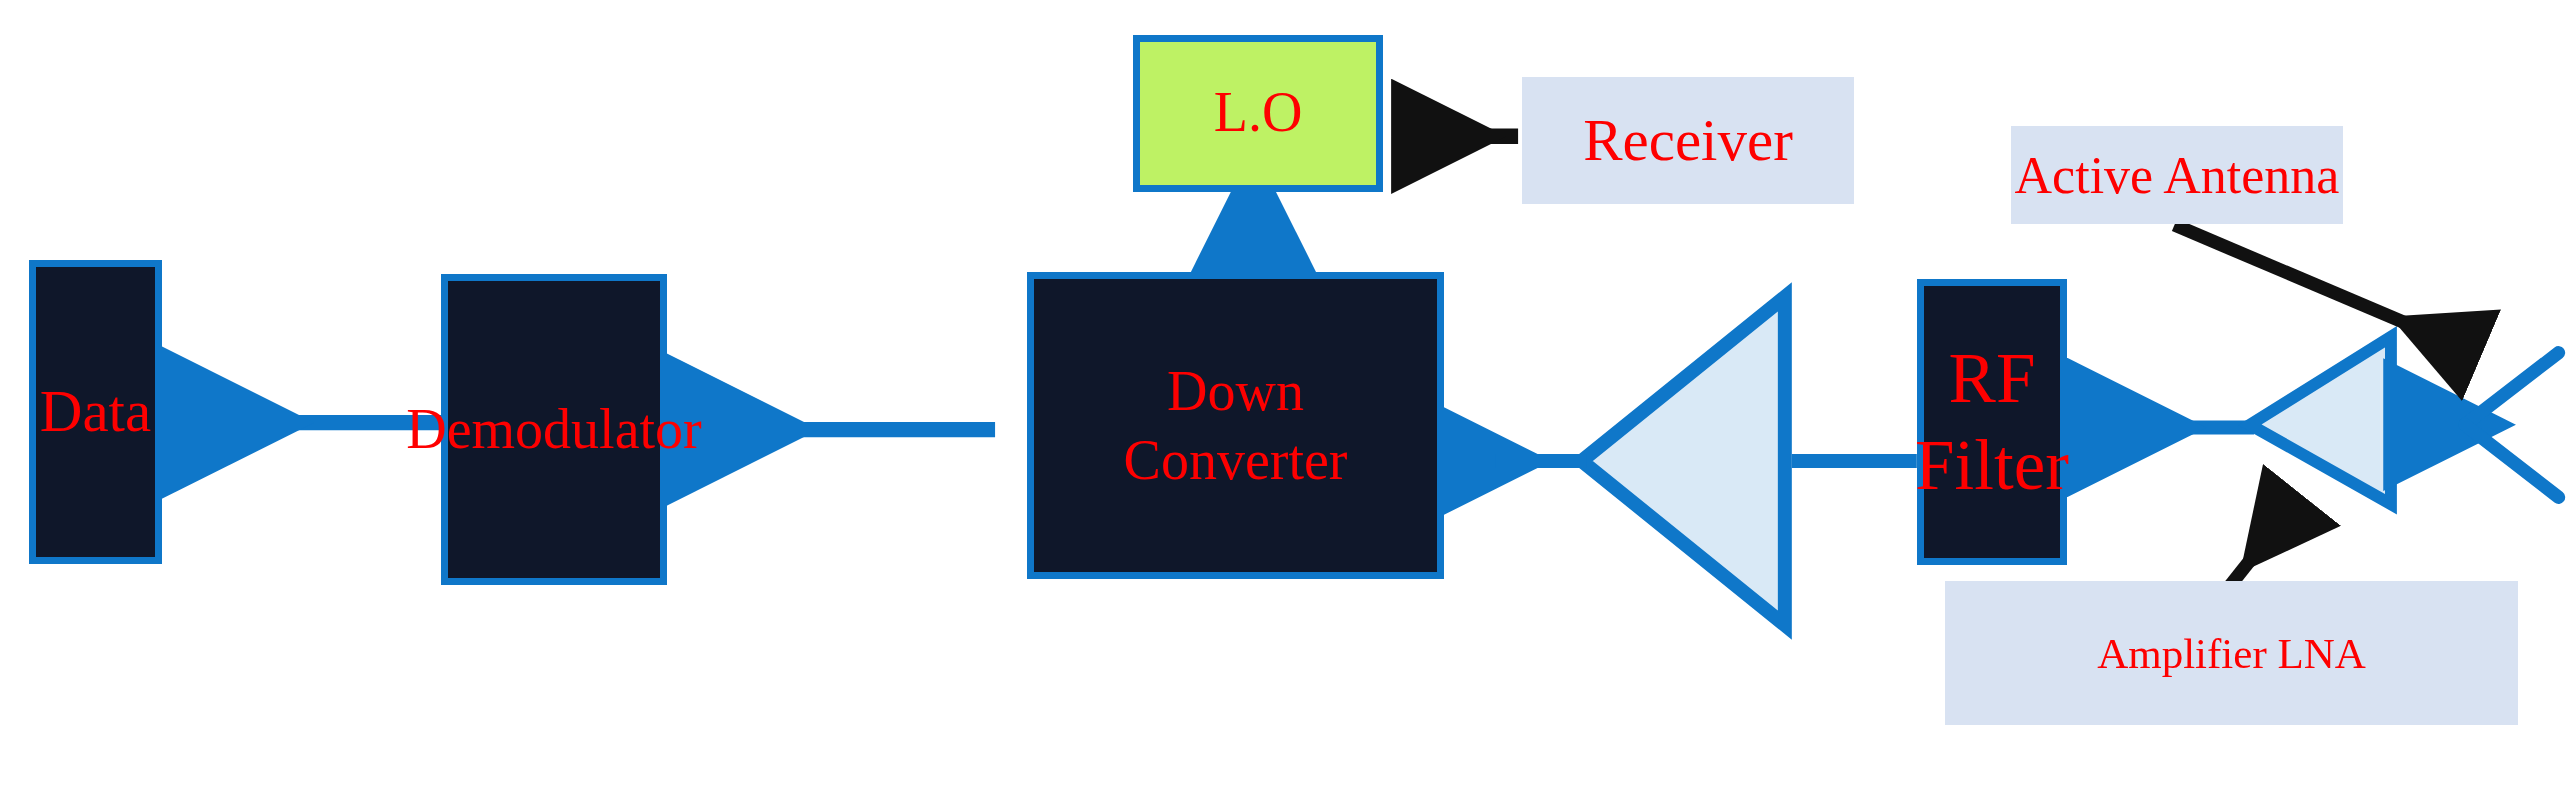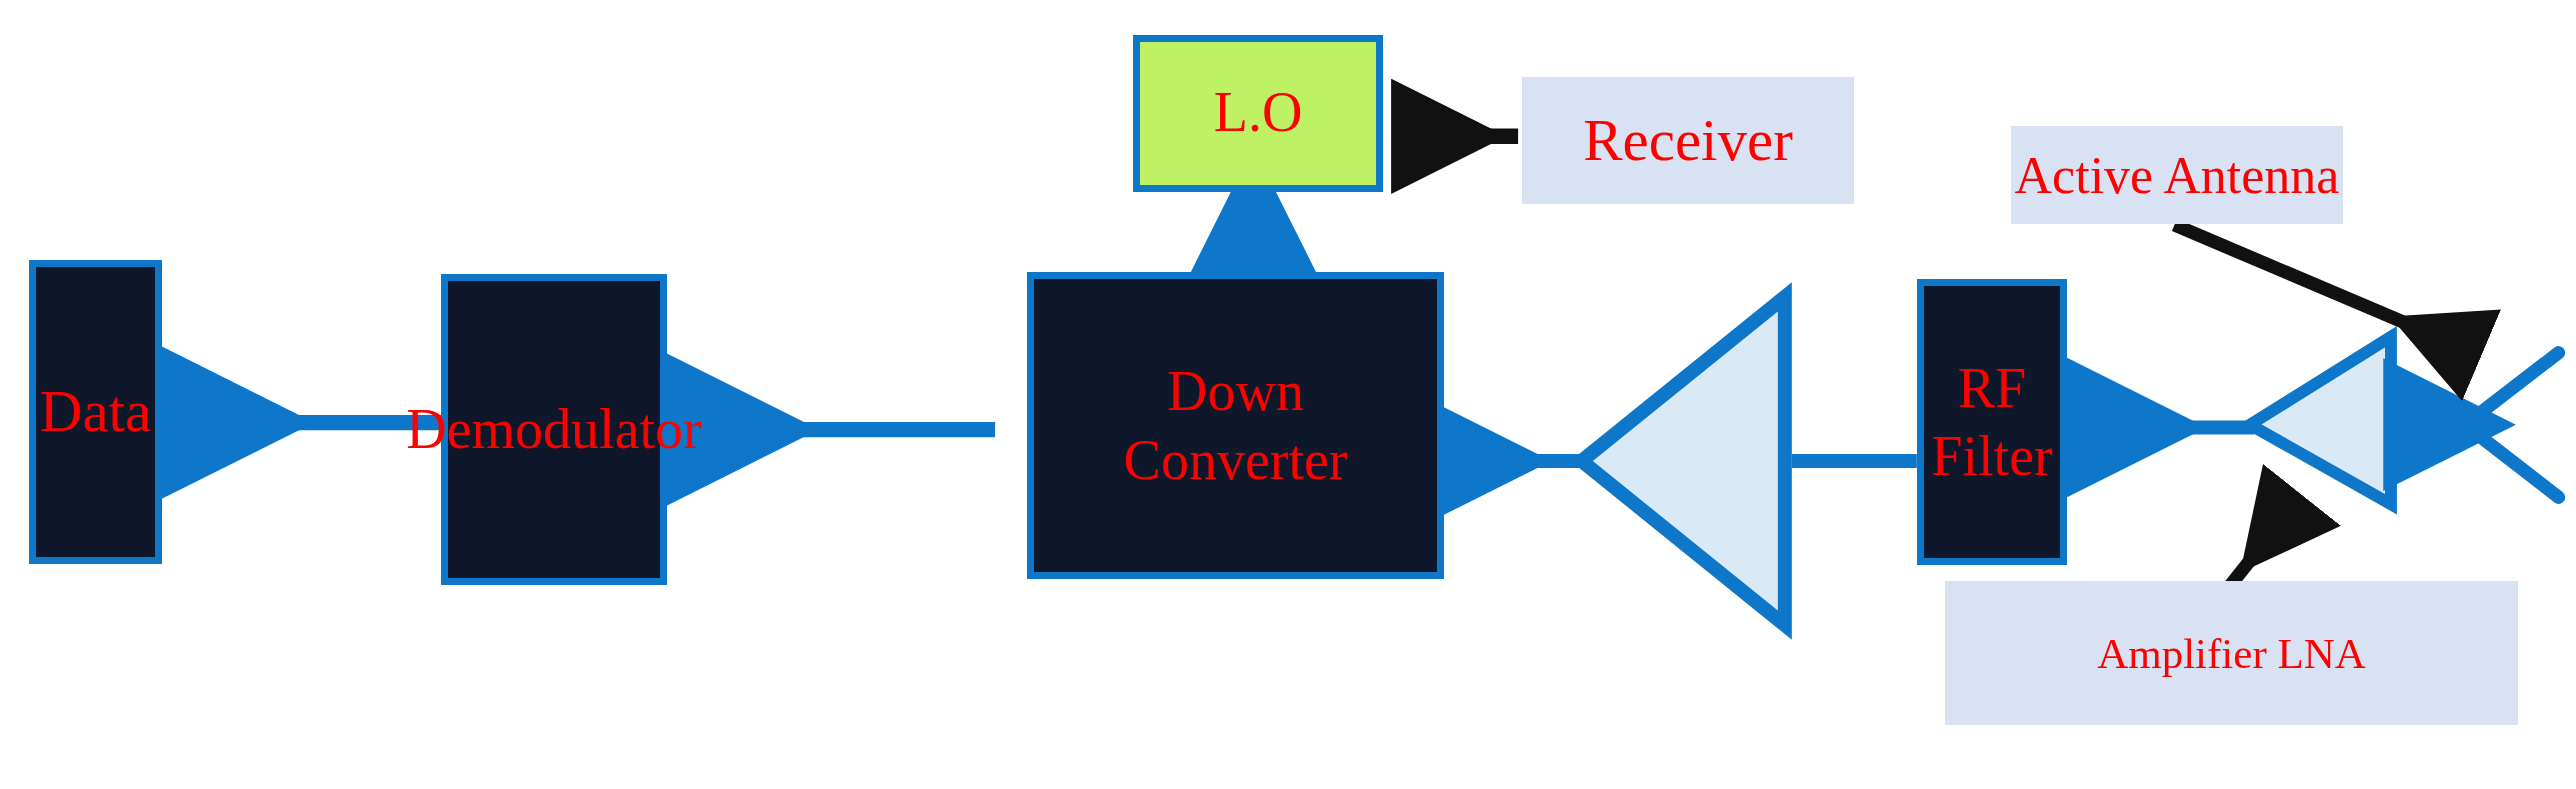--- a/index.html
+++ b/index.html
@@ -58,21 +58,21 @@
     white-space: pre;
     text-align: center;
     z-index: 3;
   }
   
   #block-data        { left: 29px;   top: 260px; width: 133px; height: 304px; font-size: 59px; }
   #block-demodulator { left: 441px;  top: 274px; width: 226px; height: 311px; font-size: 56px; }
   #block-downconv    { left: 995px; top: 272px; width: 417px; height: 307px; font-size: 56px; margin-left: 32px; }
   #block-lo          { left: 1133px; top: 35px;  width: 250px; height: 157px; font-size: 56px;
                        background: #bef264; }
-  #block-rffilter    { left: 1917px; top: 279px; width: 150px; height: 286px; font-size: 56px; }
+  #block-rffilter    { left: 1917px; top: 279px; width: 150px; height: 286px; font-size: 71px; }
 
   #callout-receiver       { left: 1522px; top: 77px; width: 332px; height: 127px; font-size: 59px; }
   #callout-active-antenna { left: 2011px; top: 126px; width: 332px; height: 98px; font-size: 52px; }
   #callout-amplifier-lna  { left: 1945px; top: 581px; width: 573px; height: 144px; font-size: 43px; }
 
   .lo-label-inner { transform: translateY(-1.4px); }
 </style>
 </head>
 <body>
 

